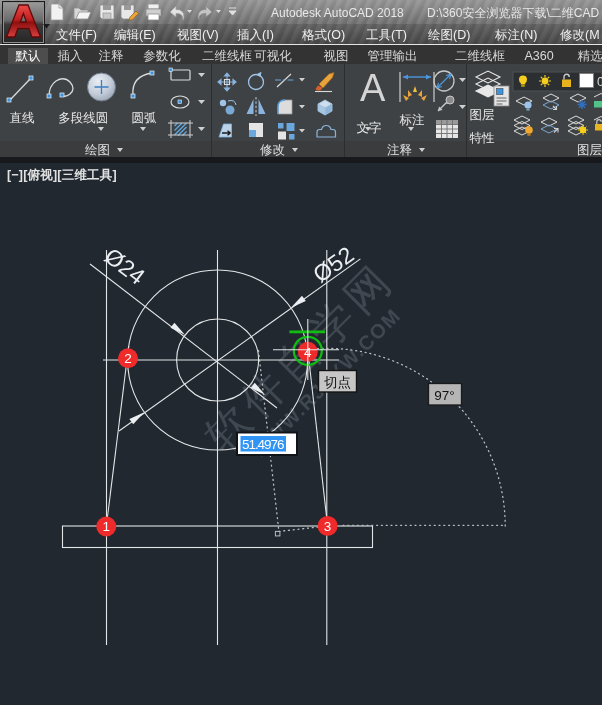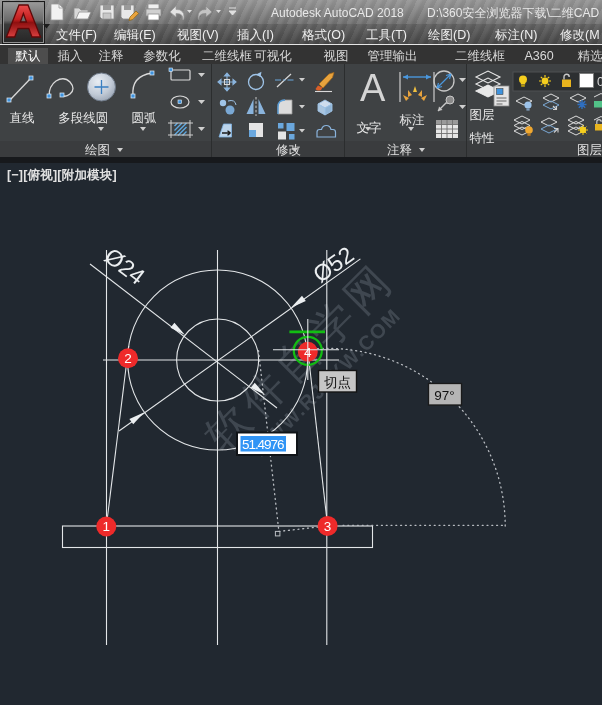--- a/index.html
+++ b/index.html
@@ -73,21 +73,21 @@
     <div class="tab" style="left:518px;width:42px;">A360</div>
     <div class="tab" style="left:572px;width:36px;">精选</div>
   </div>
   <div class="abs" id="ribbon"></div>
   <div class="abs" id="ribbonfooter"></div>
   <div class="abs psep" style="left:211px"></div>
   <div class="abs psep" style="left:344px"></div>
   <div class="abs psep" style="left:466px"></div>
   <div class="plabel" style="left:85px">绘图</div>
     <div class="darr" style="left:117px;top:148px"></div>
-  <div class="plabel" style="left:276px">修改</div>
+  <div class="plabel" style="left:260px">修改</div>
     <div class="darr" style="left:292px;top:148px"></div>
   <div class="plabel" style="left:387px">注释</div>
     <div class="darr" style="left:419px;top:148px"></div>
   <div class="plabel" style="left:577px">图层</div>
 
   <svg class="abs" style="left:0;top:64px" width="211" height="77" viewBox="0 0 211 77">
     <g stroke="#d9d9d9" fill="none" stroke-width="1.3">
       <line x1="10" y1="36" x2="31" y2="14"></line>
       <path d="M 49 32 Q 49 22 56 17 Q 64 12 70 18 Q 76 25 70 30 Q 65 34 62 31"></path>
       <path d="M 133 32 Q 131 12 152 9"></path>
@@ -276,21 +276,21 @@
     <rect x="129" y="60" width="8" height="6.5" fill="#e8b41e"></rect>
     <path d="M 130.8 60 l 0 -2.2 a 2.2 2.2 0 0 1 4.4 0" fill="none" stroke="#c8c8c8" stroke-width="1.2"></path>
   </svg>
   <div class="ilabel" style="left:468px;top:107px;width:28px">图层</div>
   <div class="ilabel" style="left:468px;top:130px;width:28px">特性</div>
 
   <div class="abs" id="wm">
       <div class="l1">软件自学网</div>
       <div class="l2">WWW.RJZXW.COM</div>
     </div>
-  <div class="abs" id="vplabel">[−][俯视][附加模块]</div>
+  <div class="abs" id="vplabel">[−][俯视][三维工具]</div>
   <svg class="abs" id="draw" width="602" height="542" viewBox="0 0 602 542">
     <g fill="none" stroke="#e3e6e8" stroke-width="1.1">
       <circle cx="217.6" cy="197" r="90"></circle>
       <circle cx="217.6" cy="197" r="41"></circle>
       <line x1="106.5" y1="87" x2="106.5" y2="482"></line>
       <line x1="217.5" y1="87" x2="217.5" y2="482"></line>
       <line x1="326.8" y1="87" x2="326.8" y2="482"></line>
       <line x1="103" y1="197" x2="339" y2="197"></line>
       <line x1="90" y1="101" x2="277" y2="245"></line>
       <line x1="119" y1="268" x2="360.4" y2="95.9"></line>

